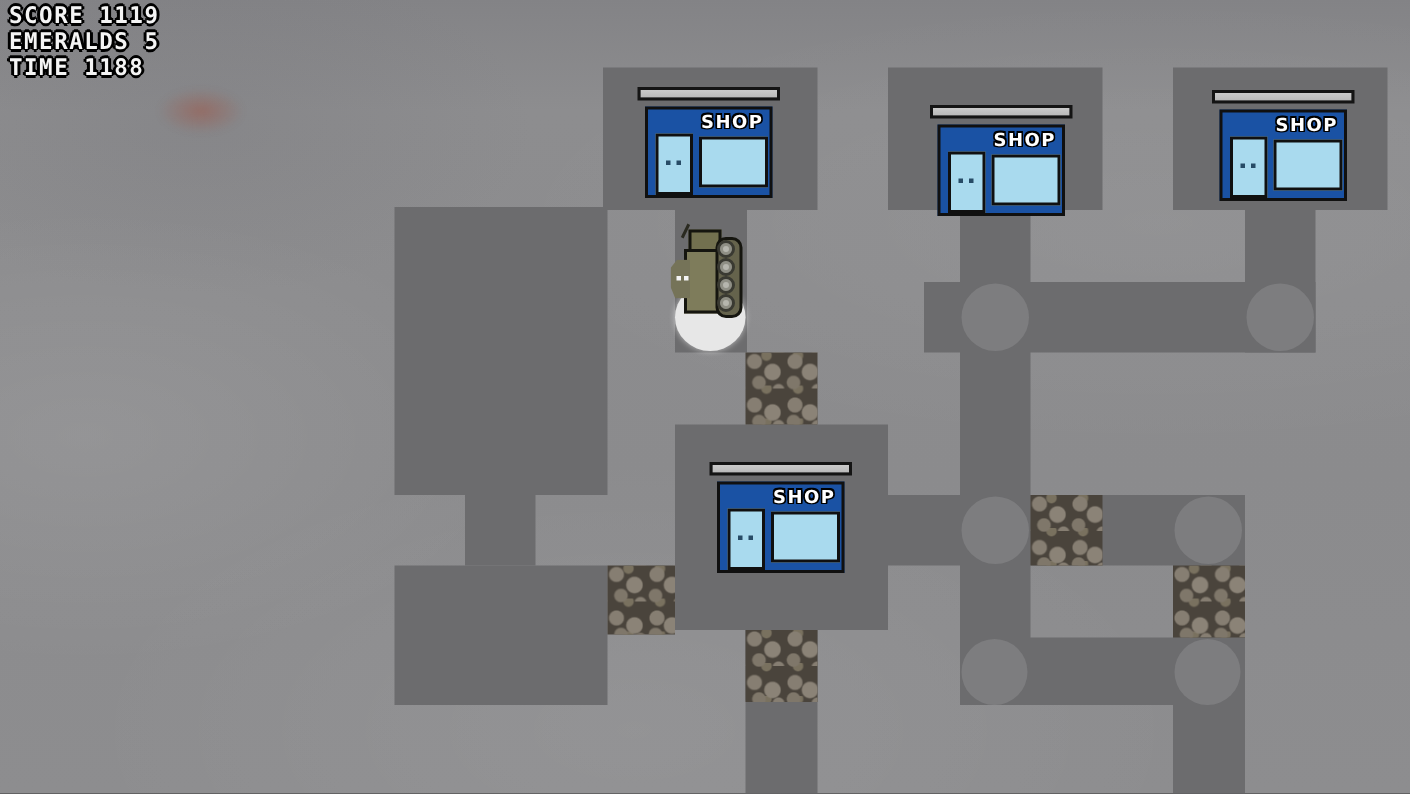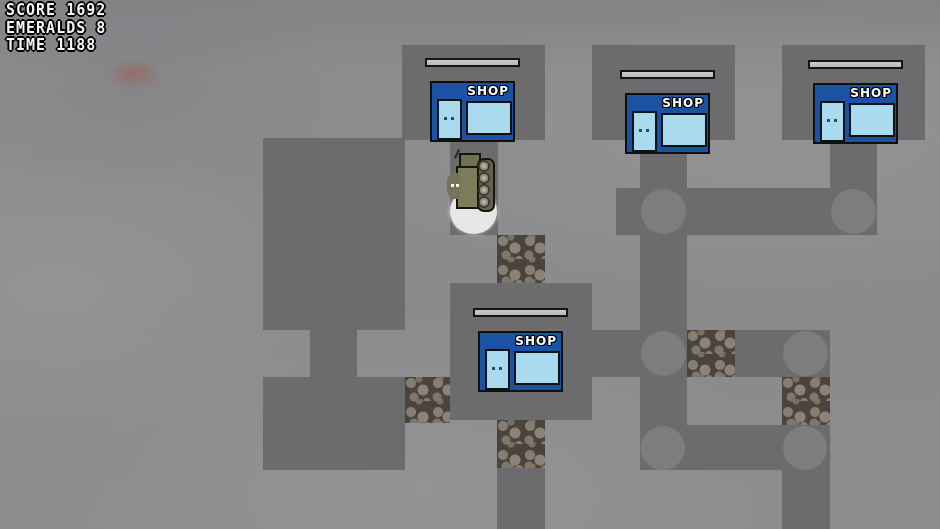--- a/index.html
+++ b/index.html
@@ -25,21 +25,21 @@
       radial-gradient(circle at 14px 2px, #79715f 3px,   rgba(0,0,0,0) 4px);
     background-size:27px 29px,25px 27px,23px 26px,26px 24px,21px 22px;
   }
   .smudge{position:absolute;left:104px;top:58px;width:60px;height:32px;
     background:radial-gradient(ellipse at center, rgba(168,66,44,.38), rgba(168,66,44,0) 68%);
     filter:blur(2px);}
   
   .shop{position:absolute;width:95px;height:72px;}
   .awning{position:absolute;left:0;top:0;width:91px;height:5px;
     background:linear-gradient(var(--shop_awning,#cacaca),#b9b9b9);border:2px solid #141414;}
-  .facade{position:absolute;left:5px;top:23px;width:81px;height:57px;
+  .facade{position:absolute;left:5px;top:13px;width:81px;height:57px;
     background:var(--shop_blue,#1a52a4);border:2px solid #101010;text-align:center;}
   .sign{position:absolute;right:4px;top:1px;color:#fff;font-weight:bold;font-size:12px;letter-spacing:1px;
     text-shadow:-1px 0 #000,1px 0 #000,0 -1px #000,0 1px #000,-1px -1px #000,1px 1px #000,1px -1px #000,-1px 1px #000;}
   .door{position:absolute;left:5px;top:16px;width:21px;height:37px;
     background:var(--shop_glass,#a9daee);border:2px solid #101010;}
   .handle{position:absolute;top:16px;width:3px;height:3px;background:#274b66;}
   .handle.l{left:5px}.handle.r{left:12px}
   .pane{position:absolute;left:34px;top:18px;width:42px;height:30px;
     background:var(--shop_glass,#a9daee);border:2px solid #101010;}
   
@@ -154,18 +154,18 @@
     <div class="dot a"></div>
     <div class="dot b"></div>
     <div class="track"></div>
     <div class="wheel" style="top:7px"></div>
     <div class="wheel" style="top:19px"></div>
     <div class="wheel" style="top:31px"></div>
     <div class="wheel" style="top:43px"></div>
   </div>
 
   <div class="hud">
-    <div>SCORE 1692</div>
-    <div>EMERALDS 8</div>
+    <div>SCORE 1119</div>
+    <div>EMERALDS 5</div>
     <div>TIME 1188</div>
   </div>
 
 </div>
 
 </body></html>

